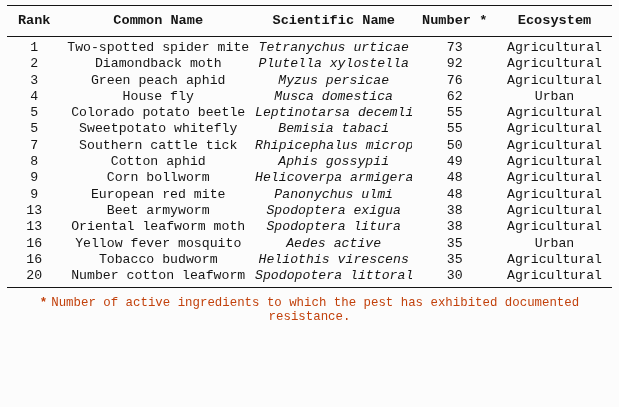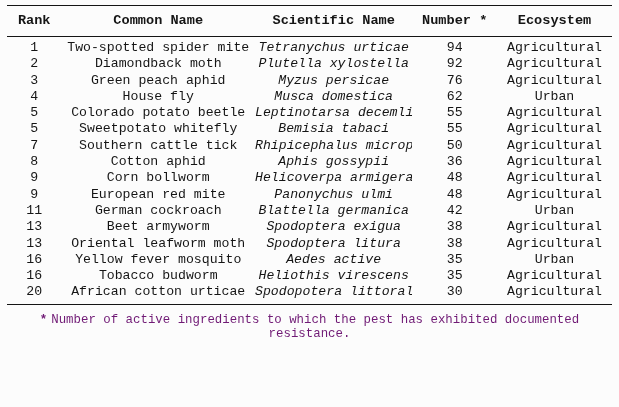--- a/index.html
+++ b/index.html
@@ -51,21 +51,21 @@
   .col-rank       { width: 9%;  }
   .col-common     { width: 32%; }
   .col-scientific { width: 26%; }
   .col-number     { width: 14%; }
   .col-ecosystem  { width: 19%; }
   td.cell-scientific { font-style: italic; }
   .footnote {
     margin-top: 8px;
     text-align: center;
     font-size: 12.4px;
-    color: #701a75;
+    color: #c2410c;
   }
   .fn-marker {
     font-weight: bold;
     margin-right: 4px;
   }
 </style>
 </head>
 <body>
 
 <div class="page">
@@ -84,21 +84,21 @@
         <th>Scientific Name</th>
         <th>Number *</th>
         <th>Ecosystem</th>
       </tr>
     </thead>
     <tbody>
         <tr>
     <td class="cell-rank">1</td>
     <td class="cell-common">Two-spotted spider mite</td>
     <td class="cell-scientific">Tetranychus urticae</td>
-    <td class="cell-number">94</td>
+    <td class="cell-number">73</td>
     <td class="cell-ecosystem">Agricultural</td>
   </tr>
         <tr>
     <td class="cell-rank">2</td>
     <td class="cell-common">Diamondback moth</td>
     <td class="cell-scientific">Plutella xylostella</td>
     <td class="cell-number">92</td>
     <td class="cell-ecosystem">Agricultural</td>
   </tr>
         <tr>
@@ -133,43 +133,36 @@
     <td class="cell-rank">7</td>
     <td class="cell-common">Southern cattle tick</td>
     <td class="cell-scientific">Rhipicephalus microplus</td>
     <td class="cell-number">50</td>
     <td class="cell-ecosystem">Agricultural</td>
   </tr>
         <tr>
     <td class="cell-rank">8</td>
     <td class="cell-common">Cotton aphid</td>
     <td class="cell-scientific">Aphis gossypii</td>
-    <td class="cell-number">36</td>
+    <td class="cell-number">49</td>
     <td class="cell-ecosystem">Agricultural</td>
   </tr>
         <tr>
     <td class="cell-rank">9</td>
     <td class="cell-common">Corn bollworm</td>
     <td class="cell-scientific">Helicoverpa armigera</td>
     <td class="cell-number">48</td>
     <td class="cell-ecosystem">Agricultural</td>
   </tr>
         <tr>
     <td class="cell-rank">9</td>
     <td class="cell-common">European red mite</td>
     <td class="cell-scientific">Panonychus ulmi</td>
     <td class="cell-number">48</td>
     <td class="cell-ecosystem">Agricultural</td>
-  </tr>
-        <tr>
-    <td class="cell-rank">11</td>
-    <td class="cell-common">German cockroach</td>
-    <td class="cell-scientific">Blattella germanica</td>
-    <td class="cell-number">42</td>
-    <td class="cell-ecosystem">Urban</td>
   </tr>
         <tr>
     <td class="cell-rank">13</td>
     <td class="cell-common">Beet armyworm</td>
     <td class="cell-scientific">Spodoptera exigua</td>
     <td class="cell-number">38</td>
     <td class="cell-ecosystem">Agricultural</td>
   </tr>
         <tr>
     <td class="cell-rank">13</td>
@@ -187,21 +180,21 @@
   </tr>
         <tr>
     <td class="cell-rank">16</td>
     <td class="cell-common">Tobacco budworm</td>
     <td class="cell-scientific">Heliothis virescens</td>
     <td class="cell-number">35</td>
     <td class="cell-ecosystem">Agricultural</td>
   </tr>
         <tr>
     <td class="cell-rank">20</td>
-    <td class="cell-common">African cotton urticae</td>
+    <td class="cell-common">Number cotton leafworm</td>
     <td class="cell-scientific">Spodopotera littoralis</td>
     <td class="cell-number">30</td>
     <td class="cell-ecosystem">Agricultural</td>
   </tr>
       </tbody>
   </table>
 
   <div class="footnote">
     <span class="fn-marker">*</span><span>Number of active ingredients to which the pest has exhibited documented resistance.</span>
   </div>

